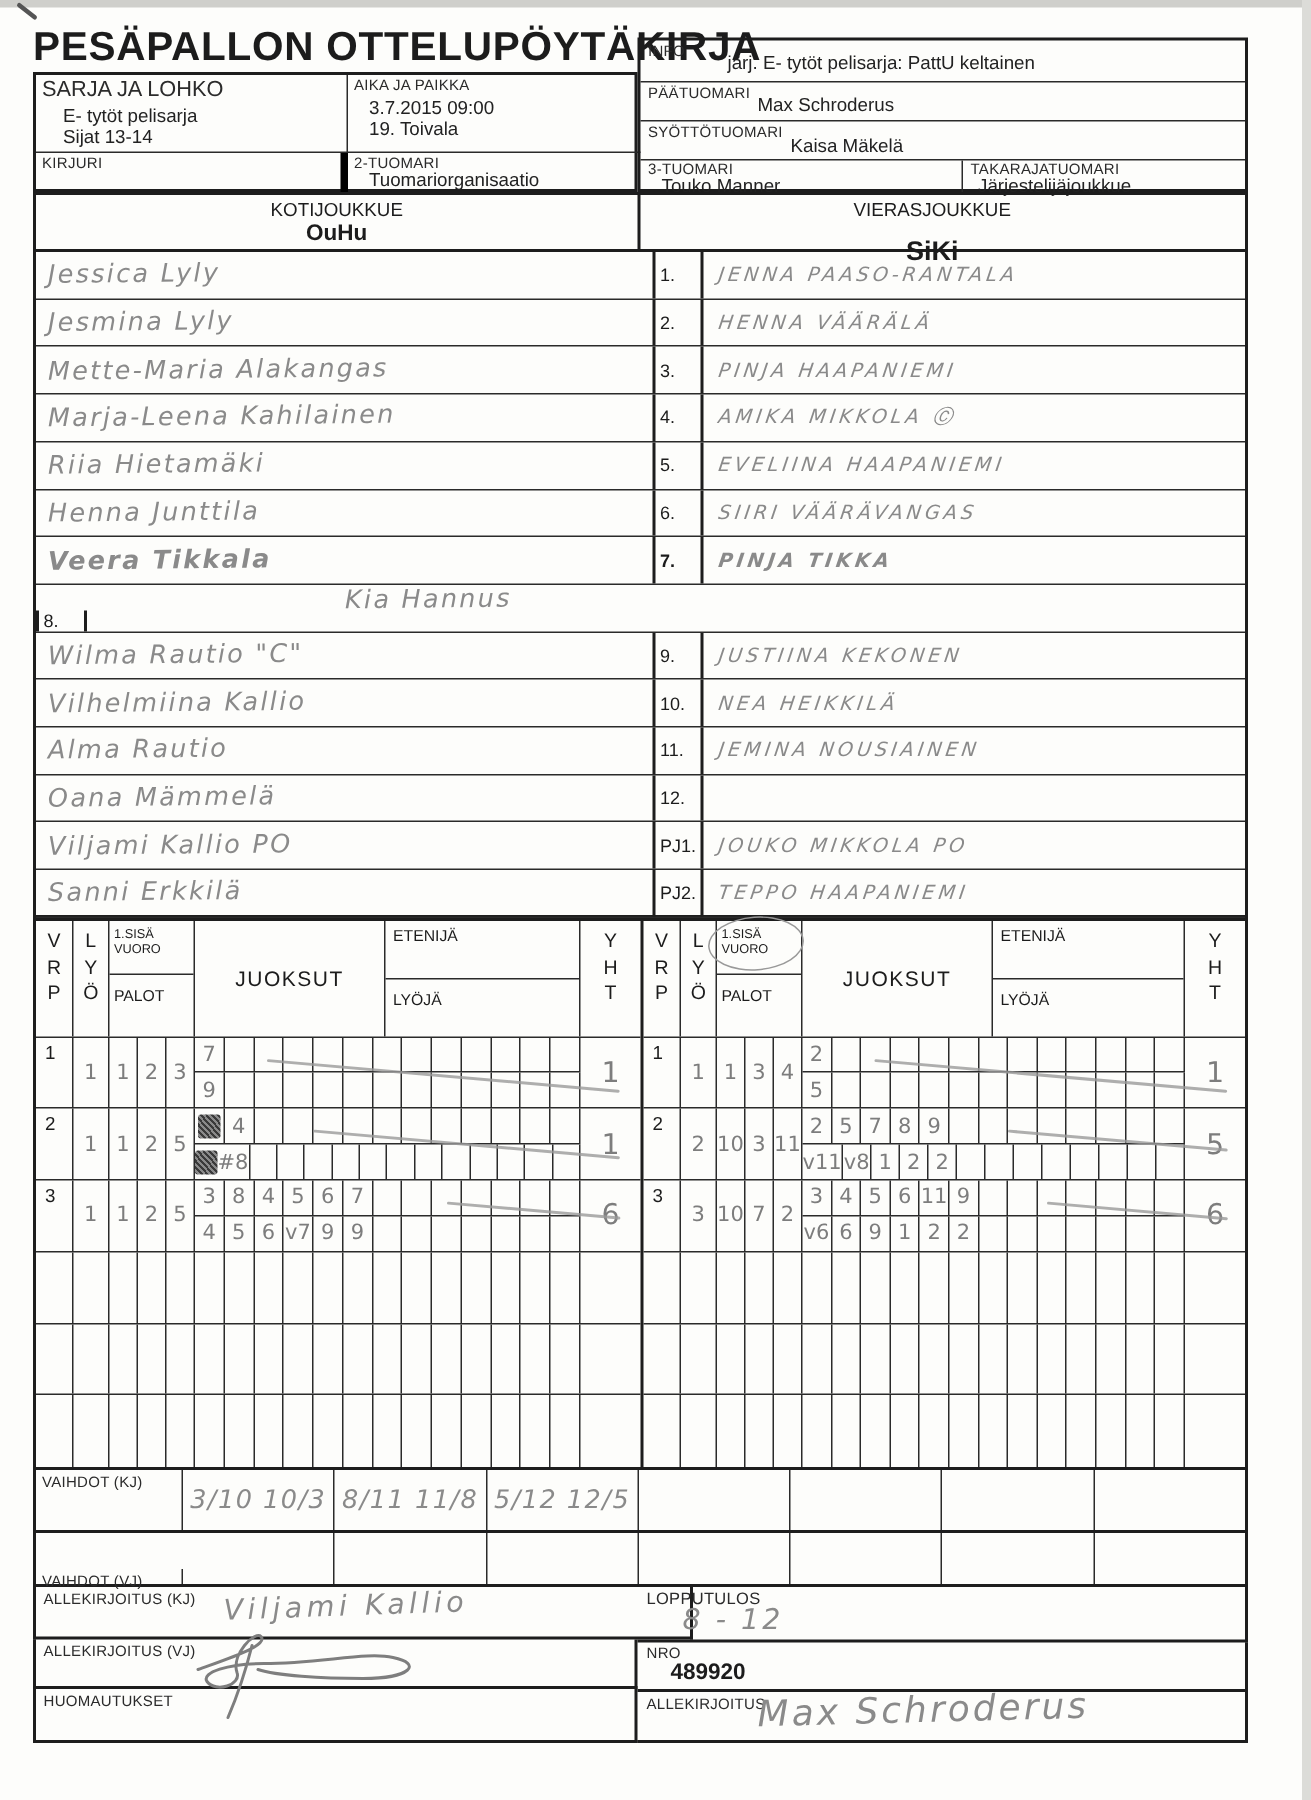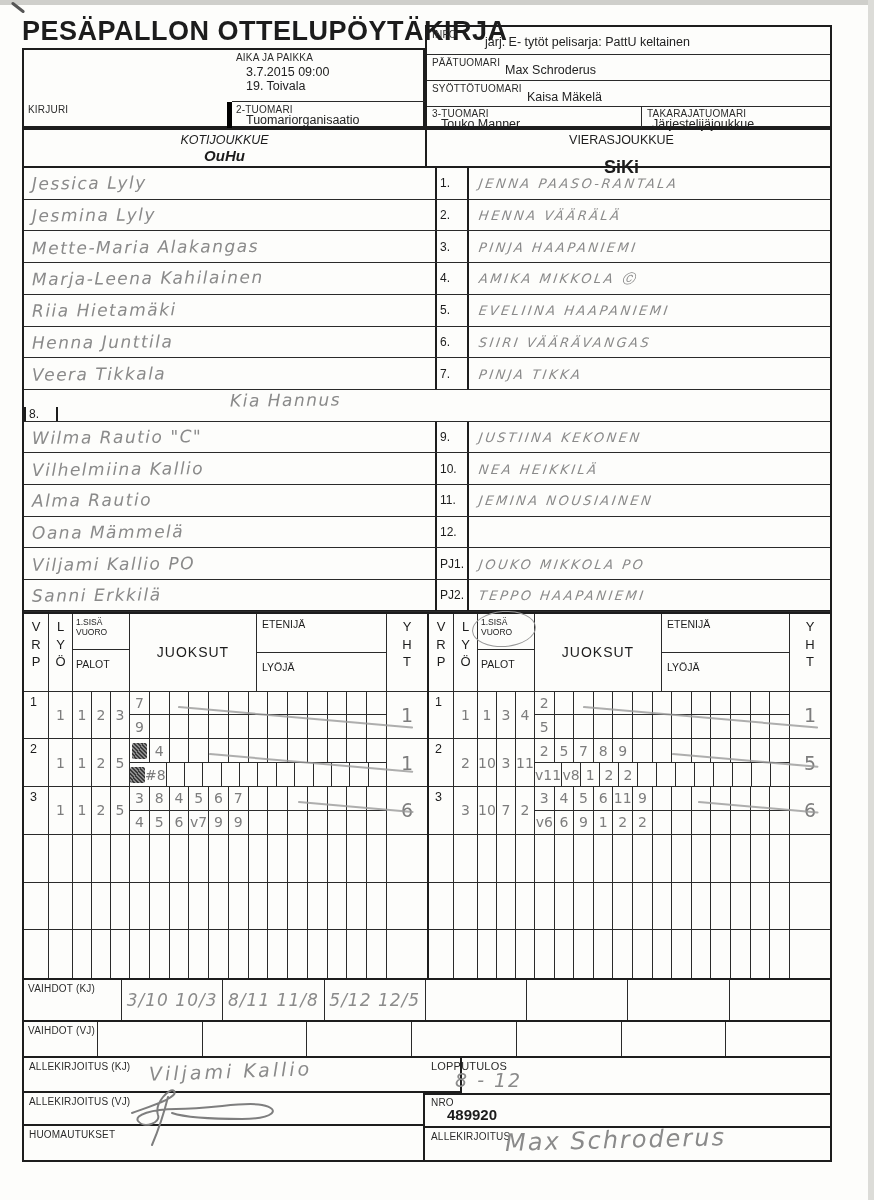--- a/index.html
+++ b/index.html
@@ -54,20 +54,25 @@
 <body>
 
 <div class="sheet">
   <div class="edge-top"></div>
   <div class="edge-right"></div>
   <div class="penmark"></div>
 
   <div class="abs title" style="left:22px;top:16px;">PESÄPALLON OTTELUPÖYTÄKIRJA</div>
 
   <div class="abs b2" style="left:22px;top:48px;width:403px;height:80px;">
+    <div class="abs" style="left:0;top:0;width:208px;height:52px;border-right:1px solid #2a2a2a;border-bottom:1px solid #2a2a2a;">
+      <div class="cellpad lbl-lg">SARJA JA LOHKO</div>
+      <div class="pv" style="padding-left:18px;">E- tytöt pelisarja</div>
+      <div class="pv" style="padding-left:18px;">Sijat 13-14</div>
+    </div>
     <div class="abs" style="left:208px;top:0;width:195px;height:52px;border-bottom:1px solid #2a2a2a;">
       <div class="cellpad lbl">AIKA JA PAIKKA</div>
       <div class="pv" style="padding-left:14px;">3.7.2015 09:00</div>
       <div class="pv" style="padding-left:14px;">19. Toivala</div>
     </div>
     <div class="abs" style="left:0;top:52px;width:208px;height:26px;border-right:5px solid #000000;">
       <div class="cellpad lbl">KIRJURI</div>
     </div>
     <div class="abs" style="left:208px;top:52px;width:195px;height:26px;">
       <div class="cellpad lbl" style="padding-bottom:0;">2-TUOMARI</div>
@@ -92,21 +97,21 @@
       <span class="lbl" style="position:absolute;left:5px;top:1px;">3-TUOMARI</span>
       <span class="pv" style="position:absolute;left:14px;top:10px;">Touko Manner</span>
     </div>
     <div class="abs" style="left:215px;top:80px;width:192px;height:23px;">
       <span class="lbl" style="position:absolute;left:5px;top:1px;">TAKARAJATUOMARI</span>
       <span class="pv" style="position:absolute;left:10px;top:10px;">Järjestelijäjoukkue</span>
     </div>
   </div>
 
   <div class="abs b2" style="left:22px;top:128px;width:810px;height:40px;">
-    <div class="abs" style="left:0;top:0;width:403px;height:100%;border-right:2px solid #1d1d1d;text-align:center;font-style:italic;">
+    <div class="abs" style="left:0;top:0;width:403px;height:100%;border-right:2px solid #1d1d1d;text-align:center;">
       <div style="font-size:12.5px;padding-top:3px;">KOTIJOUKKUE</div>
       <div style="font-size:15px;font-weight:bold;">OuHu</div>
     </div>
     <div class="abs" style="left:405px;top:0;right:16px;height:100%;text-align:center;">
       <div style="font-size:12.5px;padding-top:3px;">VIERASJOUKKUE</div>
       <div style="font-size:18px;font-weight:bold;margin-top:10px;">SiKi</div>
     </div>
   </div>
 
   <div class="abs" style="left:22px;top:168px;width:810px;height:444px;border:2px solid #1d1d1d;border-top:none;" id="roster">
@@ -133,21 +138,21 @@
       <div class="r-row" style="height: 30.7143px;">
         <div class="r-home"><span class="hw hw-name">Riia Hietamäki</span></div>
         <div class="r-num">5.</div>
         <div class="r-away"><span class="hw hw-caps">EVELIINA HAAPANIEMI</span></div>
       </div>
       <div class="r-row" style="height: 30.7143px;">
         <div class="r-home"><span class="hw hw-name">Henna Junttila</span></div>
         <div class="r-num">6.</div>
         <div class="r-away"><span class="hw hw-caps">SIIRI VÄÄRÄVANGAS</span></div>
       </div>
-      <div class="r-row" style="height: 30.7143px;">
+      <div class="r-row" style="height: 30.7143px; font-weight: bold;">
         <div class="r-home"><span class="hw hw-name">Veera Tikkala</span></div>
         <div class="r-num">7.</div>
         <div class="r-away"><span class="hw hw-caps">PINJA TIKKA</span></div>
       </div>
       <div class="r-row" style="height: 30.7143px; flex-direction: column;">
         <div class="r-home"><span class="hw hw-name">Kia Hannus</span></div>
         <div class="r-num">8.</div>
         <div class="r-away"><span class="hw hw-caps">VENLA PAJARI</span></div>
       </div>
       <div class="r-row" style="height: 30.7143px;">
@@ -932,21 +937,21 @@
       </div>
       <div class="gc gcenter" style="flex: 1 1 0%;">
         <span class="hw" style="font-size: 17px; letter-spacing: 1px;">5/12 12/5</span>
       </div>
       <div class="gc gcenter" style="flex: 1 1 0%;"></div>
       <div class="gc gcenter" style="flex: 1 1 0%;"></div>
       <div class="gc gcenter" style="flex: 1 1 0%;"></div>
       <div class="gc gcenter" style="flex: 1 1 0%; border-right: none;"></div>
     </div>
   <div class="abs" style="left:22px;top:1022px;width:810px;height:36px;border:2px solid #1d1d1d;border-top:none;display:flex;" id="vaihdot-vj">
-      <div class="gc" style="width: 74px;">
+      <div class="gc" style="width: 98px; margin-top: 24px;">
         <span class="lbl" style="display: block; padding: 3px 0px 0px 4px;">VAIHDOT (VJ)</span>
       </div>
       <div class="gc gcenter" style="flex: 1 1 0%;"></div>
       <div class="gc gcenter" style="flex: 1 1 0%;"></div>
       <div class="gc gcenter" style="flex: 1 1 0%;"></div>
       <div class="gc gcenter" style="flex: 1 1 0%;"></div>
       <div class="gc gcenter" style="flex: 1 1 0%;"></div>
       <div class="gc gcenter" style="flex: 1 1 0%;"></div>
       <div class="gc gcenter" style="flex: 1 1 0%; border-right: none;"></div>
     </div>

